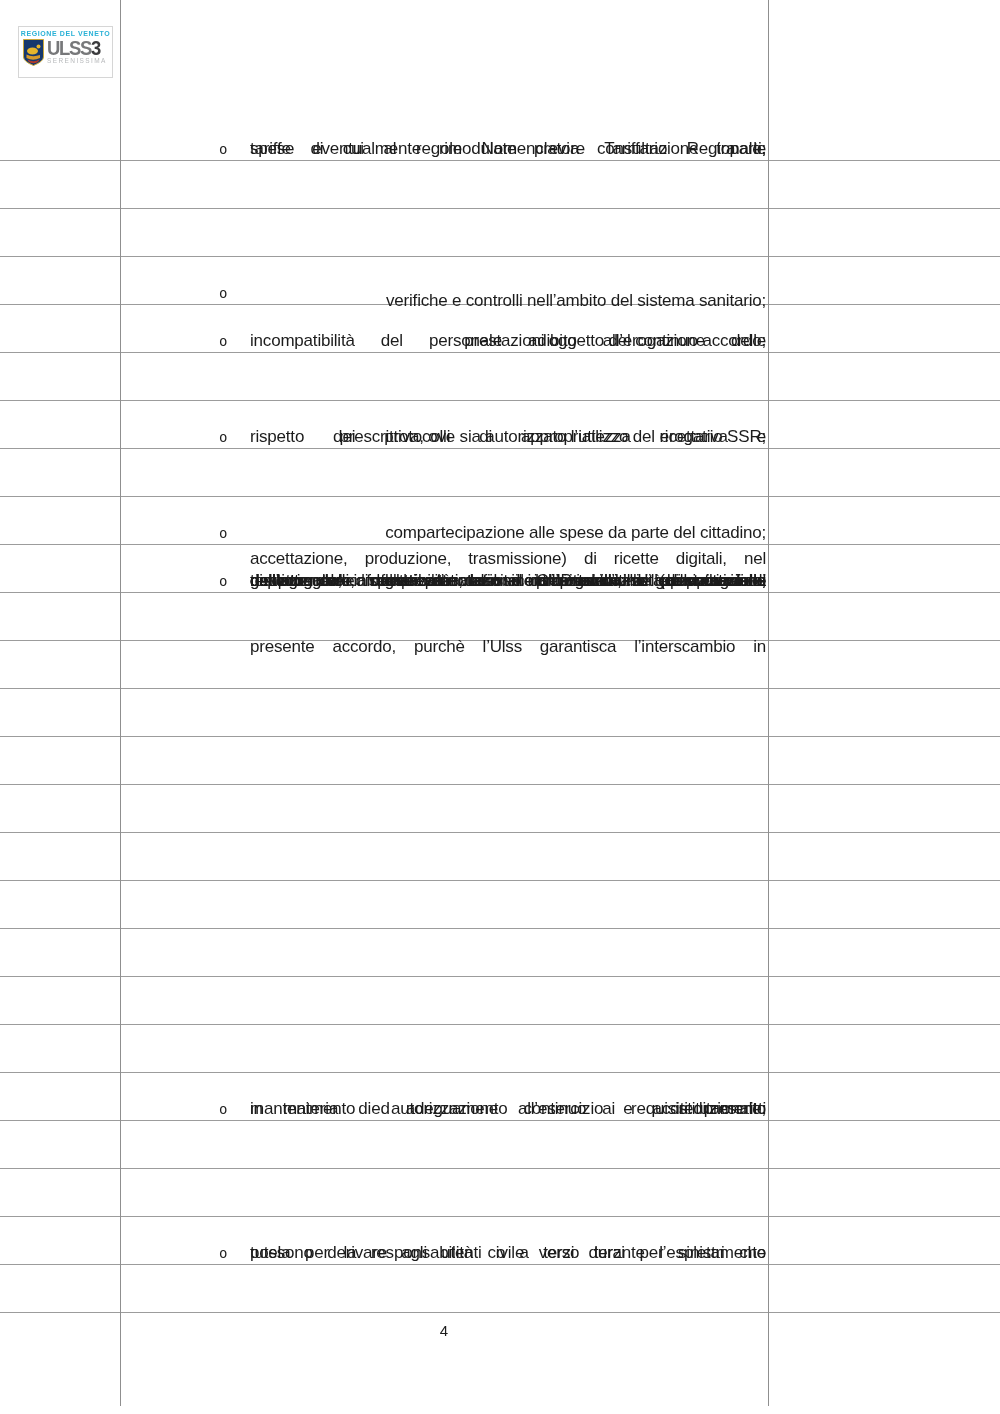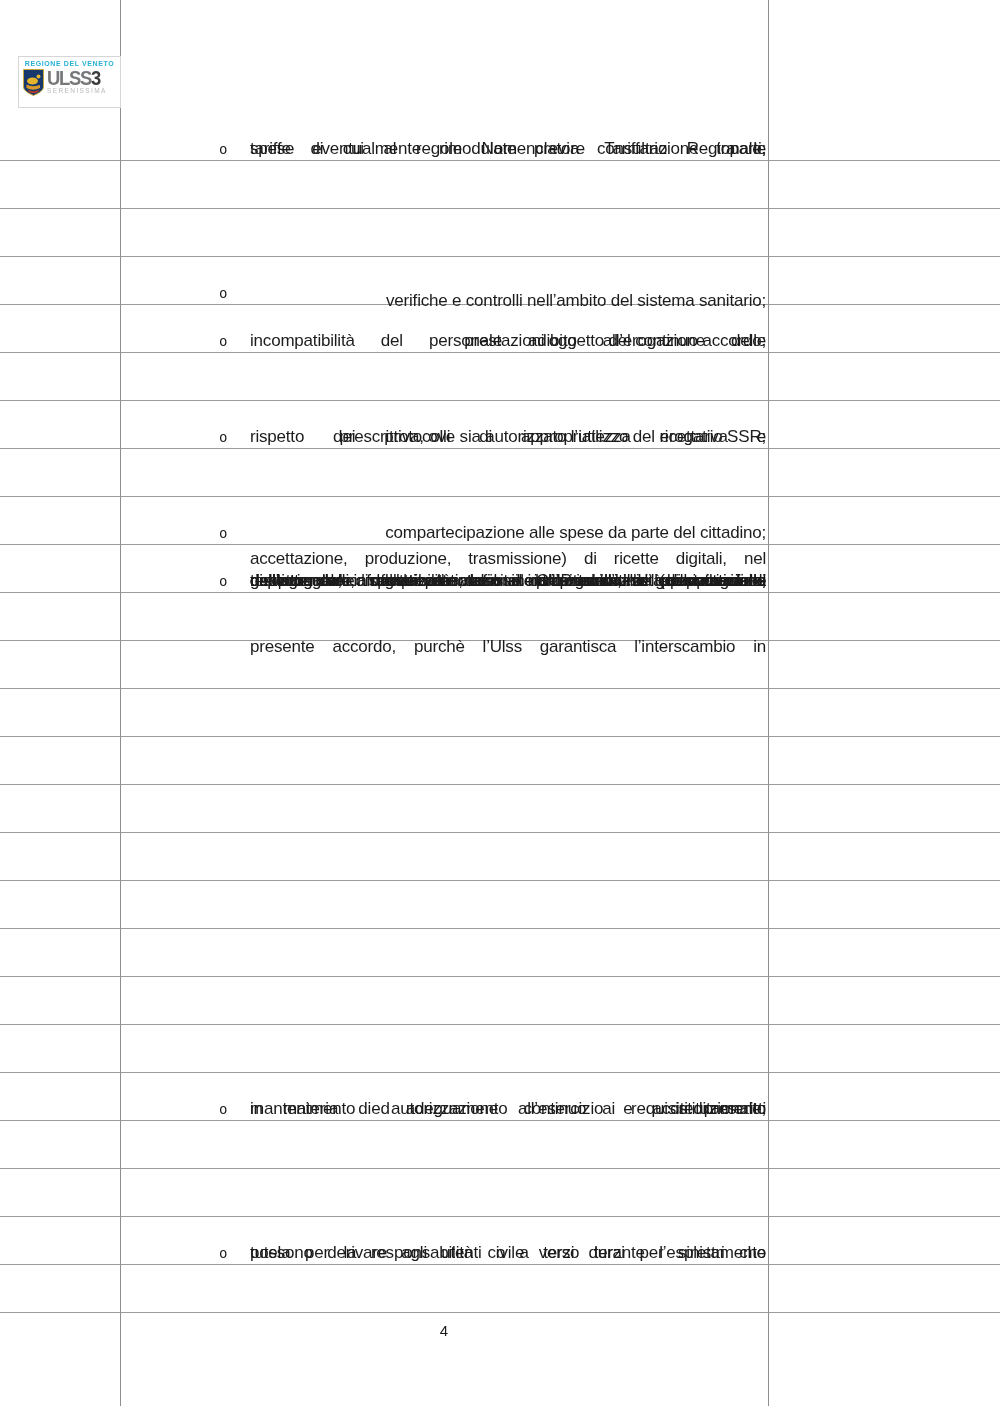--- a/index.html
+++ b/index.html
@@ -29,22 +29,22 @@
     width: 1px;
     height: 1406px;
     background: #8f8f8f;
   }
   .vline-left  { left: 120px; }
   .vline-right { left: 768px; }
 
   
   .logo-box {
     position: absolute;
-    left: 18px; top: 56px;
-    width: 103px; height: 52px;
+    left: 18px; top: 26px;
+    width: 95px; height: 52px;
     background: #ffffff;
     border: 1px solid #d6d6d6;
     box-sizing: border-box;
   }
   .logo-region {
     margin-top: 3px;
     text-align: center;
     font-size: 7px;
     font-weight: bold;
     letter-spacing: 0.6px;

